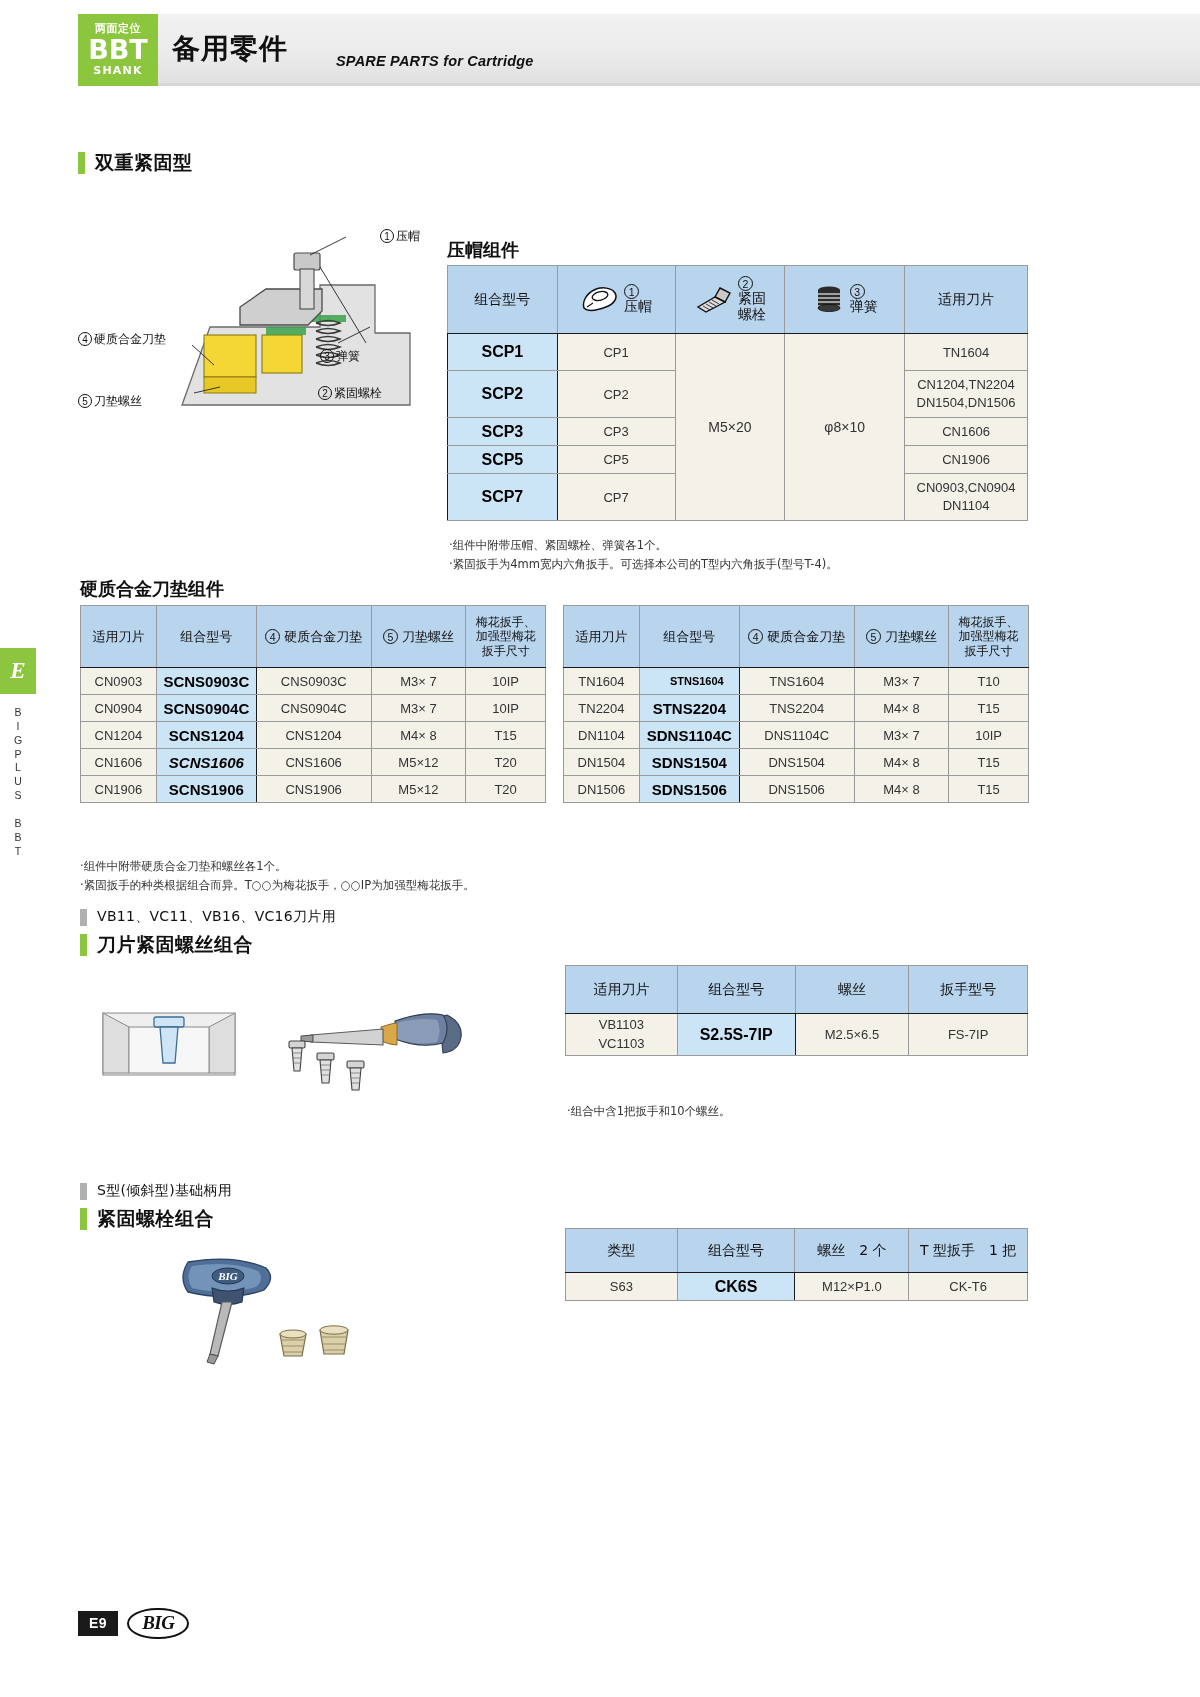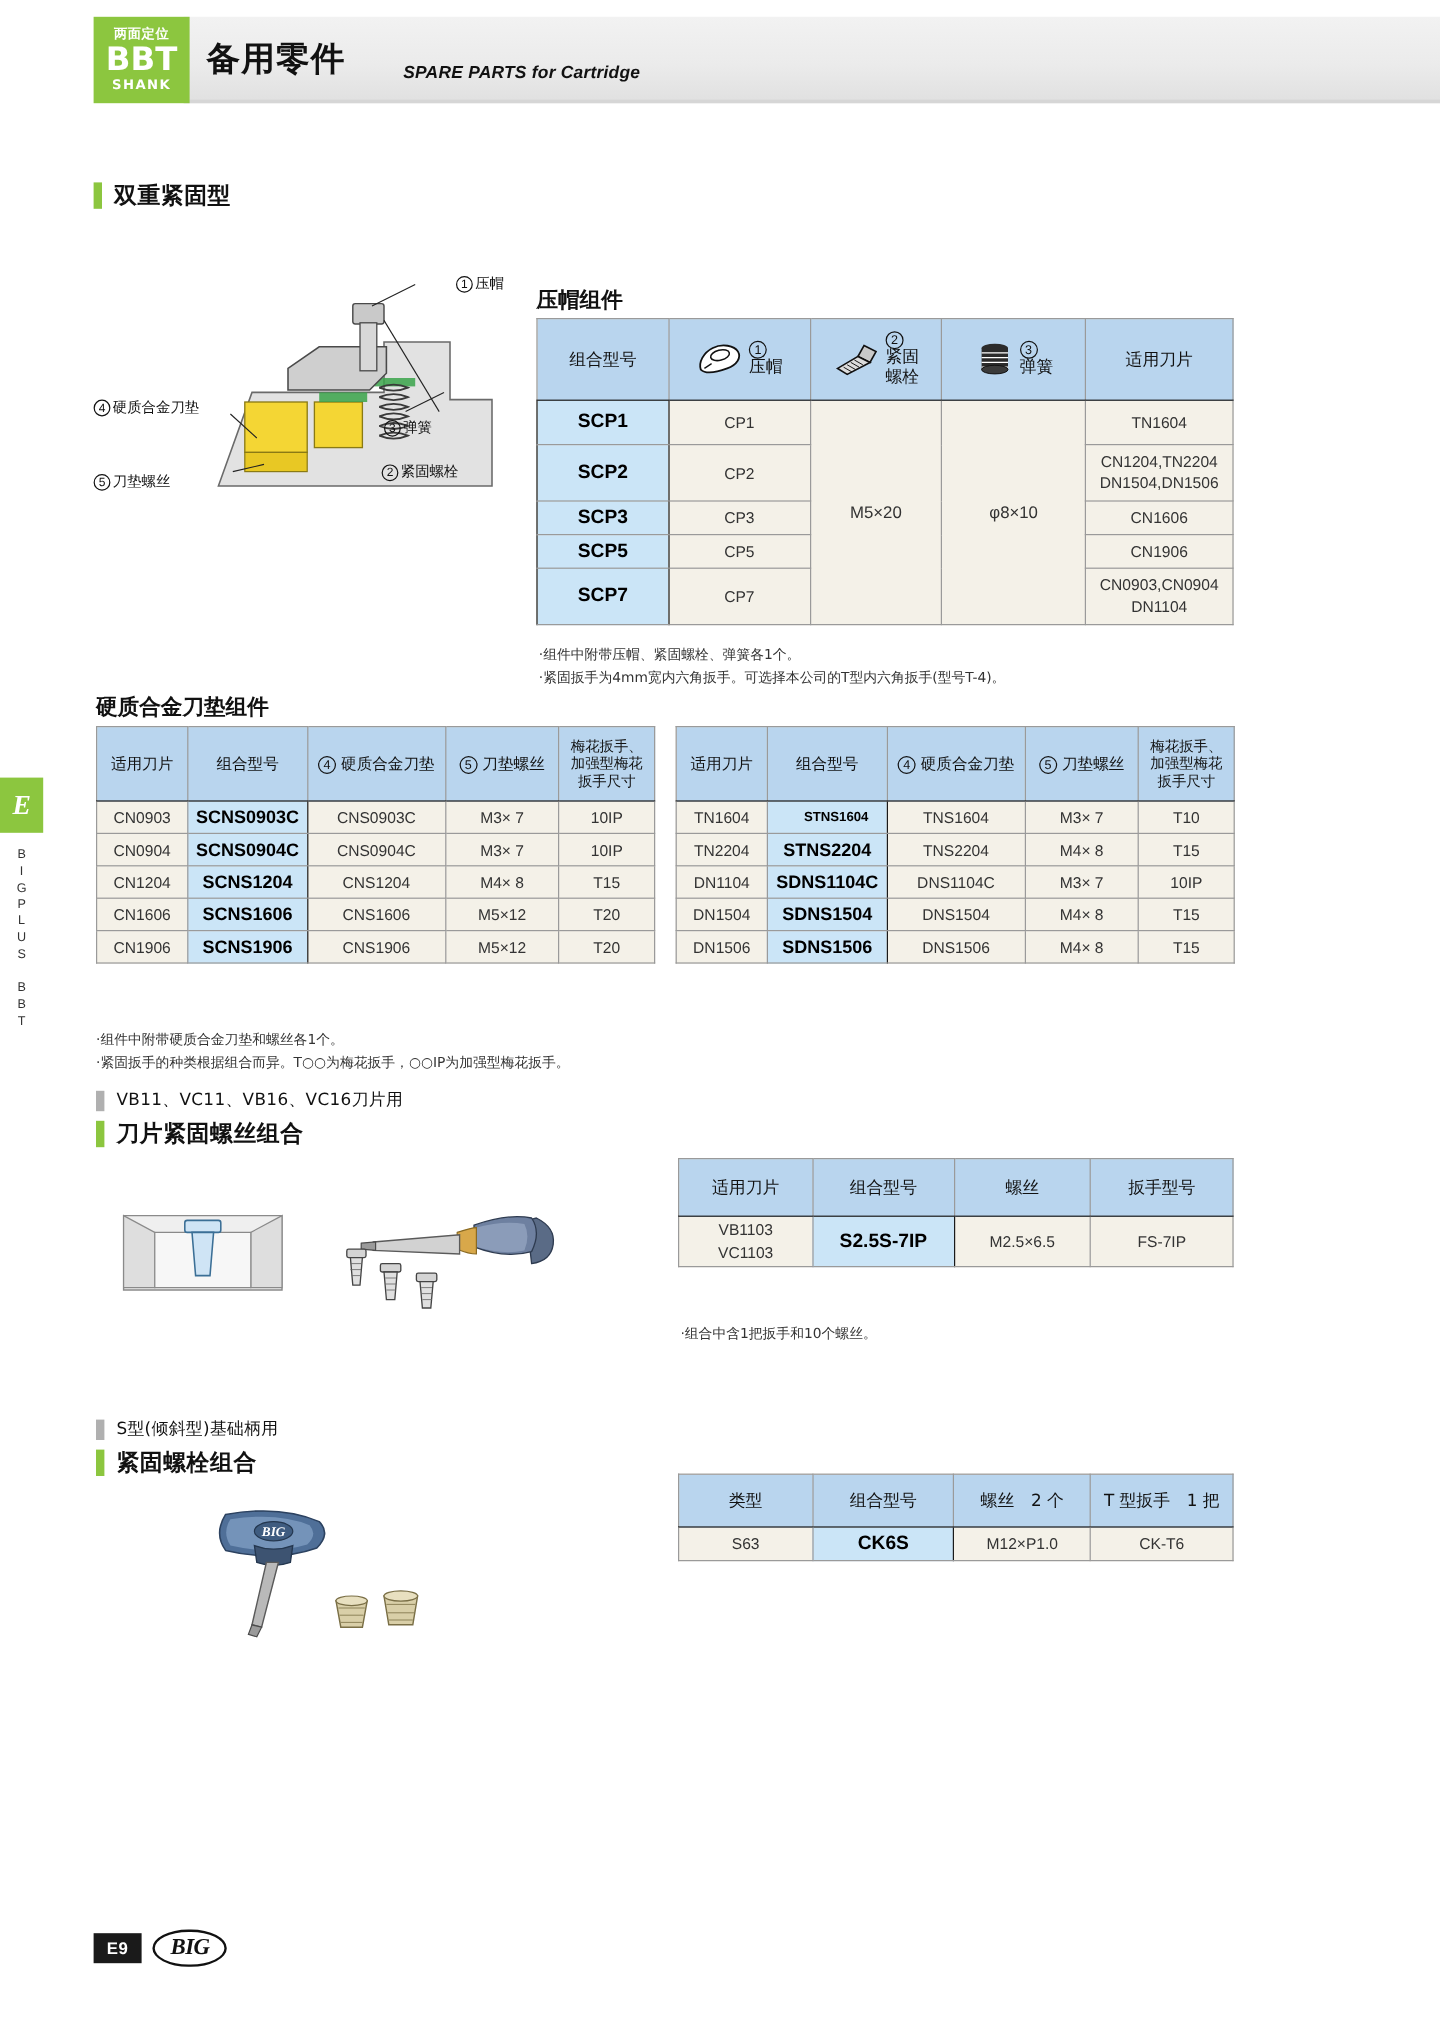--- a/index.html
+++ b/index.html
@@ -335,21 +335,21 @@
     </tr>
     <tr>
       <td style="height:27px;">CN1204</td>
       <td class="model" style="font-size:15px;">SCNS1204</td>
       <td>CNS1204</td>
       <td>M4× 8</td>
       <td class="thick-l">T15</td>
     </tr>
     <tr>
       <td style="height:27px;">CN1606</td>
-      <td class="model" style="font-size:15px;">SCNS1606</td>
+      <td class="model" style="font-size:15px;font-style:italic;">SCNS1606</td>
       <td>CNS1606</td>
       <td>M5×12</td>
       <td class="thick-l">T20</td>
     </tr>
     <tr>
       <td style="height:27px;">CN1906</td>
       <td class="model" style="font-size:15px;">SCNS1906</td>
       <td>CNS1906</td>
       <td>M5×12</td>
       <td class="thick-l">T20</td>

